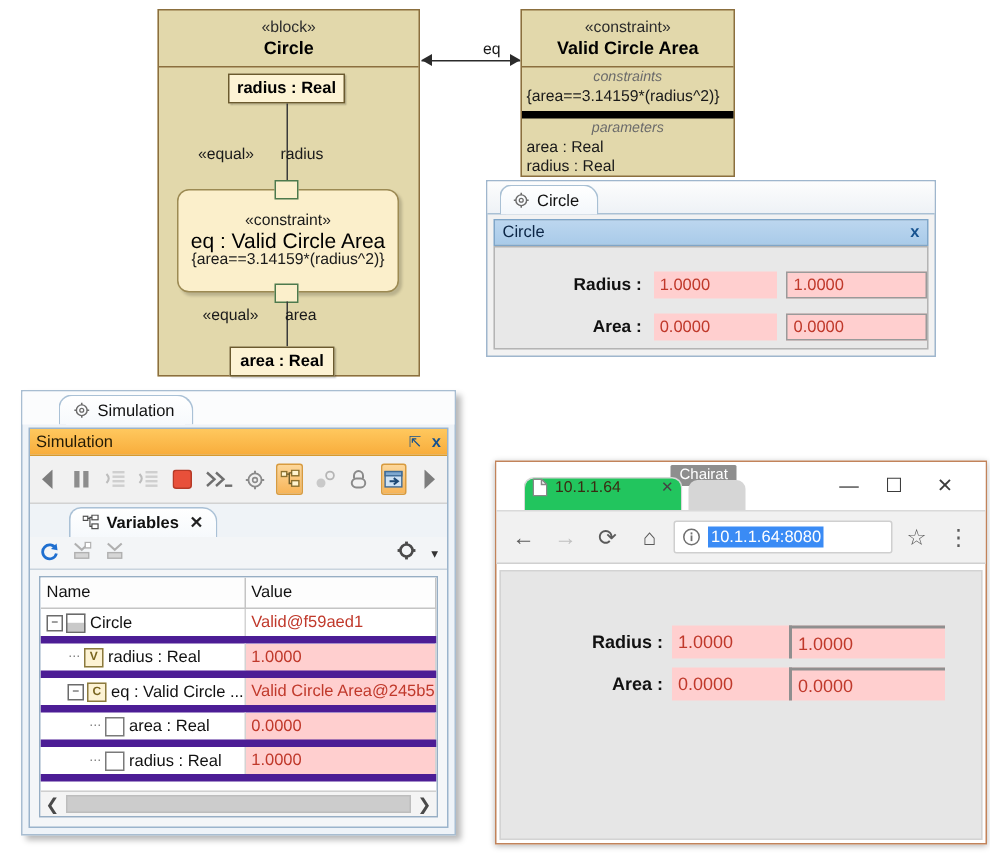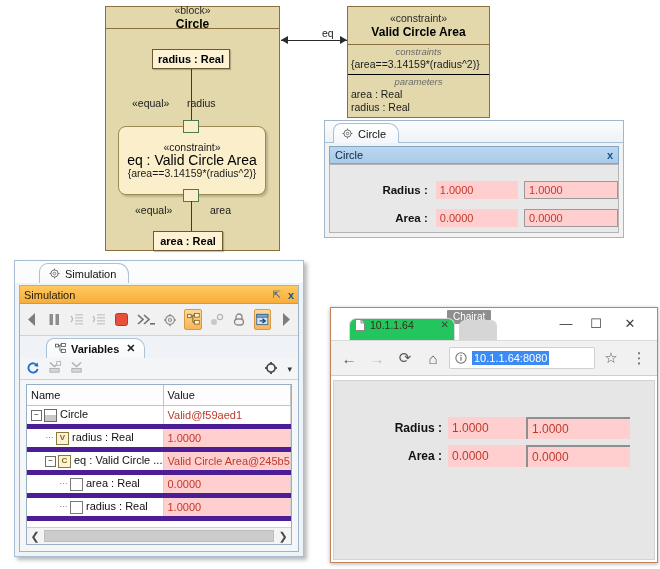--- a/index.html
+++ b/index.html
@@ -12,21 +12,21 @@
   .abs{position:absolute;}
 
   
   #diagram{left:0;top:0;width:660px;height:300px;background:#ffffff;}
 
   .blk-circle{
     left:105px;top:6px;width:175px;height:245px;
     background:#e2d8ab;border:1px solid #8b6f3e;box-sizing:border-box;
   }
   .blk-circle-hdr{
-    position:absolute;left:0;top:0;width:100%;height:22px;
+    position:absolute;left:0;top:0;width:100%;height:38px;
     border-bottom:1px solid #8b6f3e;box-sizing:border-box;
     display:flex;flex-direction:column;align-items:center;justify-content:center;
   }
   .stereo{font-size:10.5px;color:#2b2b2b;line-height:13px;}
   .blkname{font-size:12px;font-weight:bold;color:#000;line-height:14px;}
 
   .prop-box{
     position:absolute;background:#fdf3d4;border:1px solid #6b5a2e;
     box-sizing:border-box;font-size:11px;font-weight:bold;color:#000;
     display:flex;align-items:center;justify-content:center;
@@ -51,21 +51,21 @@
     position:absolute;width:16px;height:13px;background:#fbefcb;
     border:1px solid #4d7a4d;box-sizing:border-box;
   }
 
   .blk-constraint{
     left:347px;top:6px;width:143px;height:112px;
     background:#e2d8ab;border:1px solid #8b6f3e;box-sizing:border-box;
   }
   .bc-hdr{height:38px;border-bottom:1px solid #8b6f3e;box-sizing:border-box;
     display:flex;flex-direction:column;align-items:center;justify-content:center;}
-  .bc-sec{border-bottom:1px solid #000000;box-sizing:border-box;padding:1px 3px 3px 3px;}
+  .bc-sec{border-bottom:5px solid #000000;box-sizing:border-box;padding:1px 3px 3px 3px;}
   .bc-sec.last{border-bottom:none;}
   .sec-cap{font-size:9.5px;font-style:italic;color:#6a6a6a;text-align:center;line-height:12px;}
   .sec-txt{font-size:10.5px;color:#1a1a1a;line-height:13px;}
 
   .arrow-line{position:absolute;height:1px;background:#2b2b2b;}
   .arrow-head{position:absolute;width:0;height:0;}
 
   
   #circle-panel{
     left:324px;top:120px;width:300px;height:118px;
@@ -238,21 +238,21 @@
   <div class="abs constraint-inner">
     <div class="ci-line">«constraint»</div>
     <div class="ci-line b">eq : Valid Circle Area</div>
     <div class="ci-line">{area==3.14159*(radius^2)}</div>
   </div>
   <div class="abs port" style="left:183px;top:120px;"></div>
   <div class="abs port" style="left:183px;top:189px;"></div>
 
   <div class="abs vline" style="left:191px;top:201px;height:30px;"></div>
   <span class="lbl-eq abs" style="left:135px;top:204px;">«equal»</span>
-  <span class="lbl-eq abs" style="left:190px;top:204px;margin-left:20px;">area</span>
+  <span class="lbl-eq abs" style="left:190px;top:204px;">area</span>
 
   <div class="abs prop-box" id="prop-area">area : Real</div>
 
   <div class="abs arrow-line" style="left:281px;top:40px;width:66px;"></div>
   <div class="abs arrow-head" style="left:281px;top:36px;border-top:4px solid transparent;border-bottom:4px solid transparent;border-right:7px solid #2b2b2b;"></div>
   <div class="abs arrow-head" style="left:340px;top:36px;border-top:4px solid transparent;border-bottom:4px solid transparent;border-left:7px solid #2b2b2b;"></div>
   <span class="lbl-eq abs" style="left:322px;top:27px;">eq</span>
 
   <div class="abs blk-constraint">
     <div class="bc-hdr">

